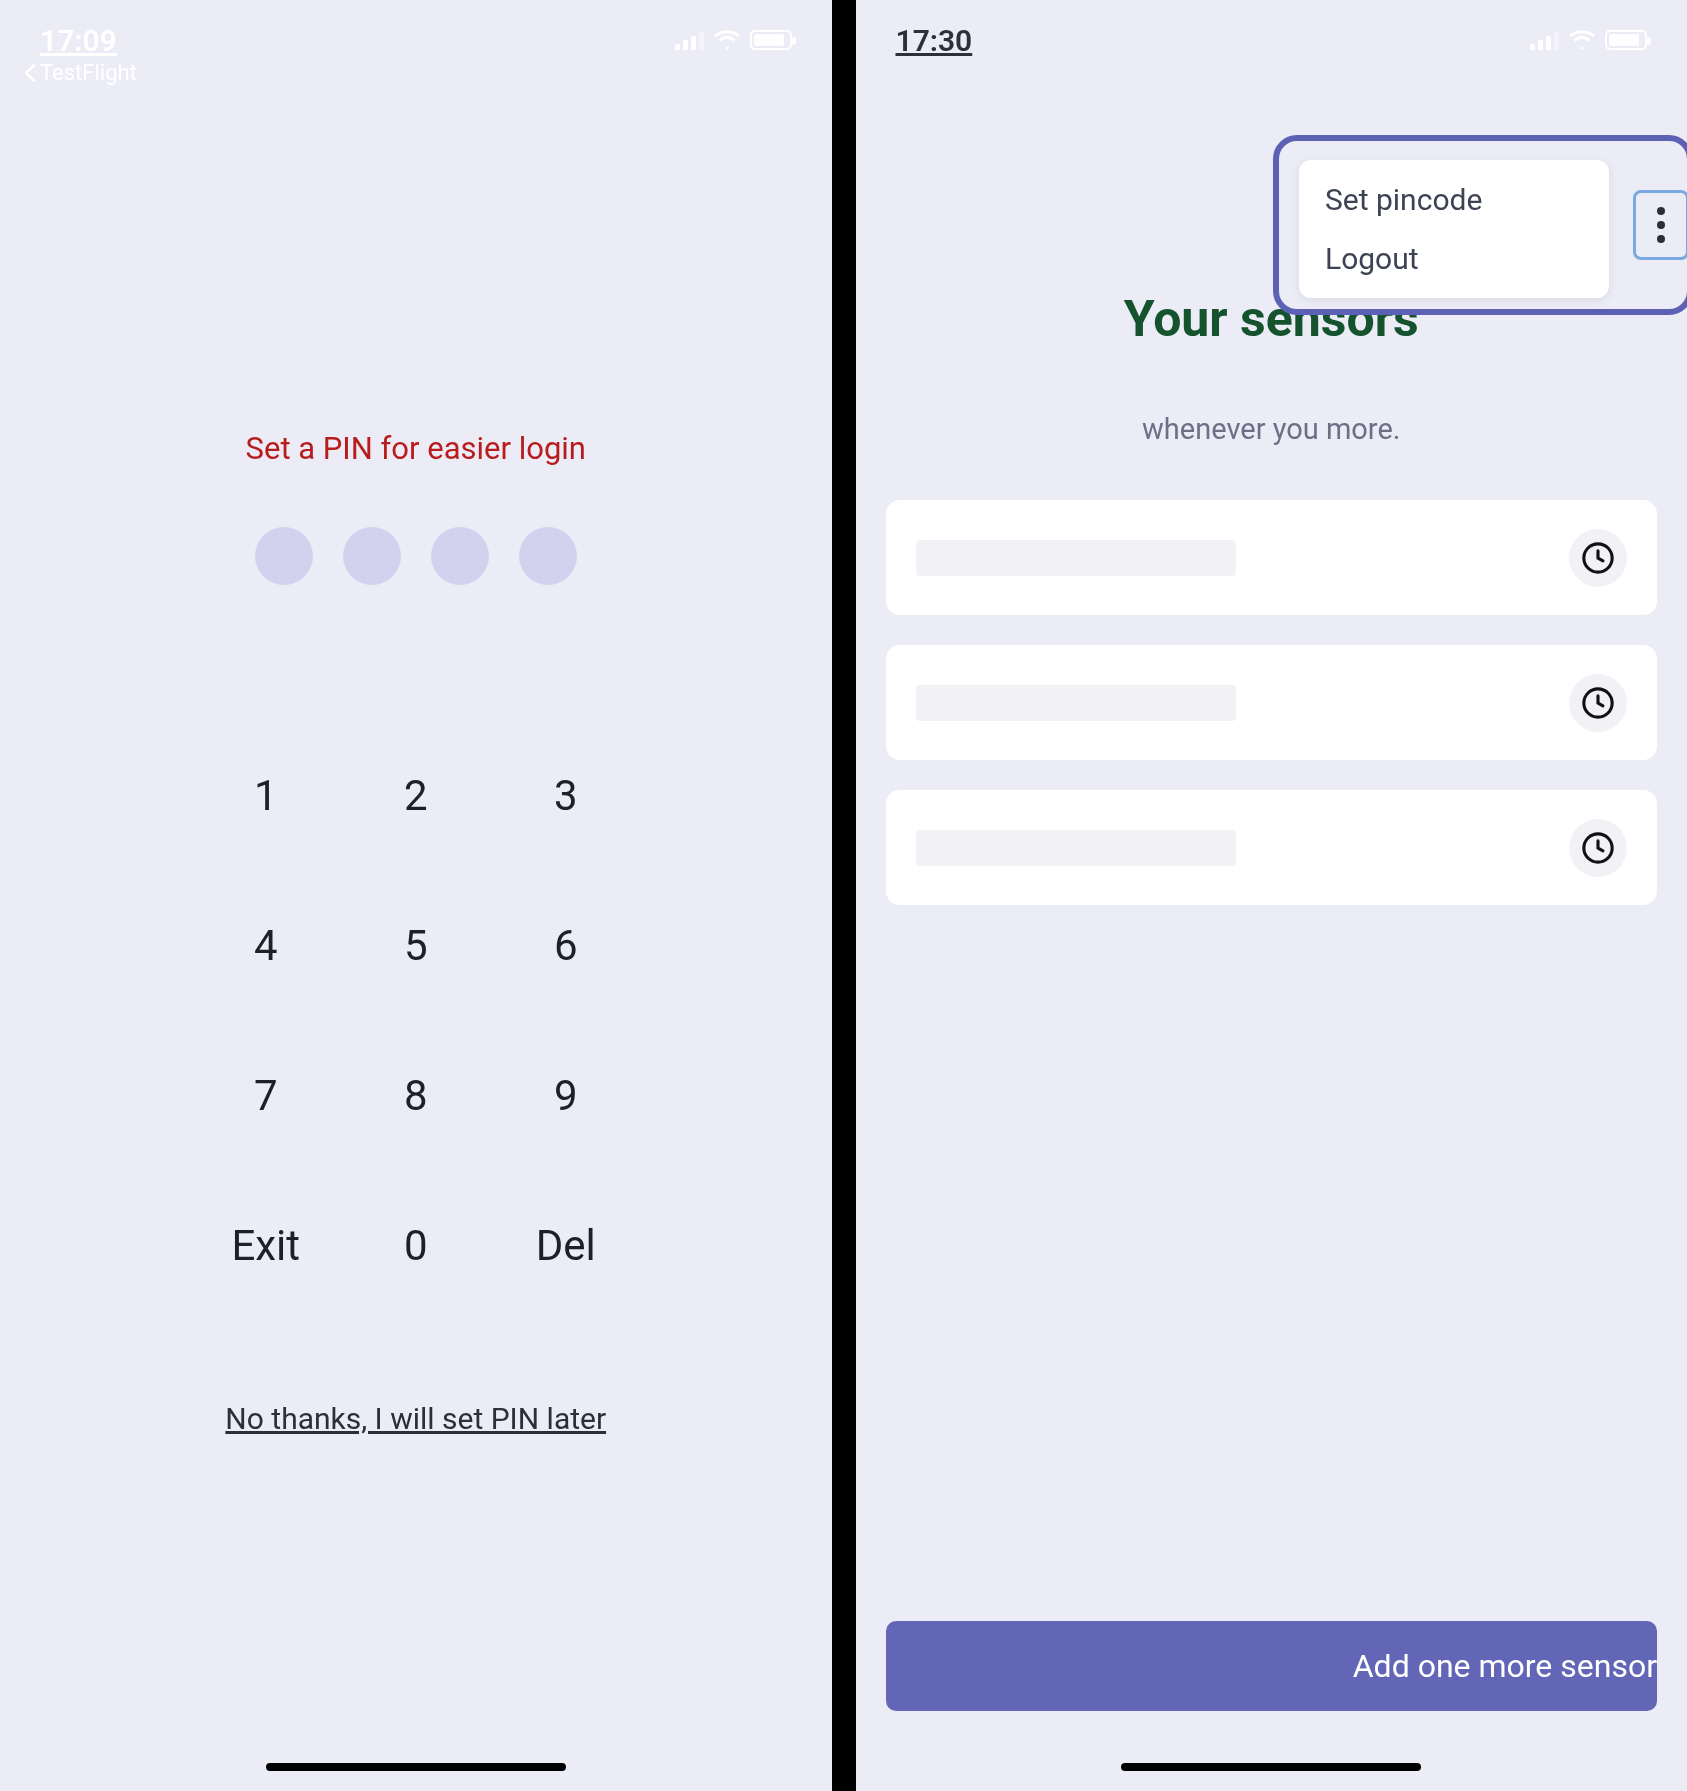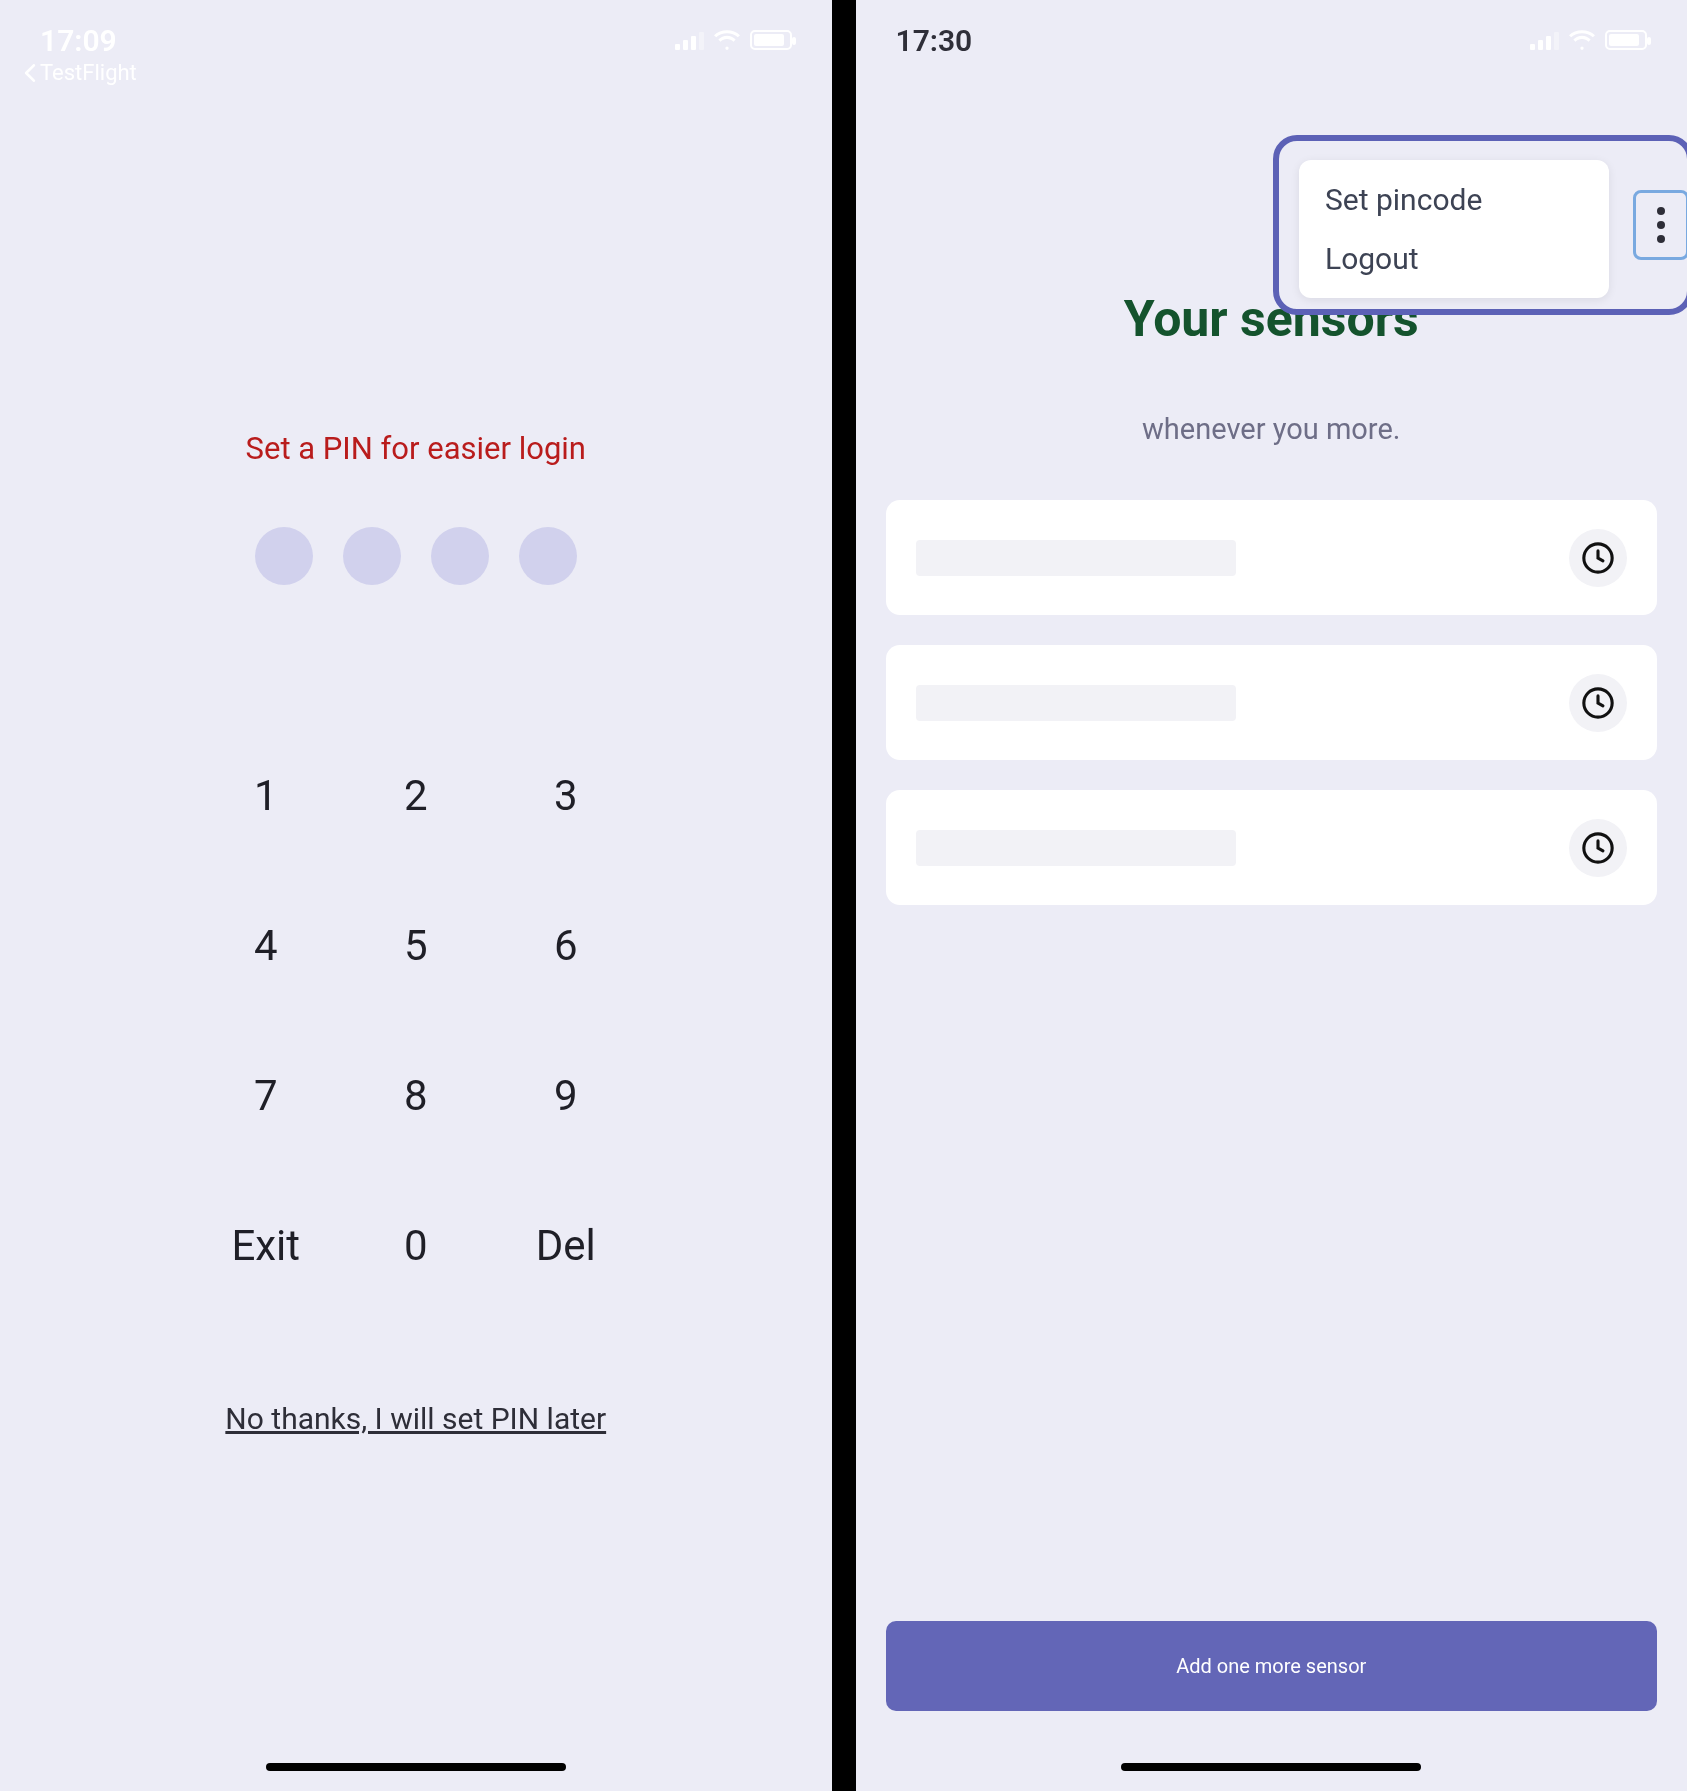--- a/index.html
+++ b/index.html
@@ -27,20 +27,21 @@
   
   .status-bar {
     position: absolute;
     top: 0; left: 0; right: 0;
     height: 80px;
     display: flex;
     align-items: center;
     justify-content: space-between;
     padding: 0 40px;
     color: #fff;
+    text-decoration: underline;
   }
   .status-bar.dark { color: #2F2F39; }
   .status-time {
     font-size: 30px;
     font-weight: 600;
   }
   .status-icons {
     display: flex;
     align-items: center;
     gap: 10px;
@@ -165,24 +166,24 @@
     justify-content: center;
   }
   .add-button {
     position: absolute;
     bottom: 80px;
     left: 30px; right: 30px;
     height: 90px;
     background: #6366B7;
     color: #fff;
     border-radius: 10px;
-    font-size: 20px;
-    display: flex;
-    align-items: center;
-    justify-content: center;
+    font-size: 32px;
+    display: flex;
+    align-items: center;
+    justify-content: flex-end;
     cursor: pointer;
   }
   
   .menu-highlight {
     position: absolute;
     top: 135px;
     right: -6px;
     width: 420px;
     height: 180px;
     border: 6px solid #5C61B6;

